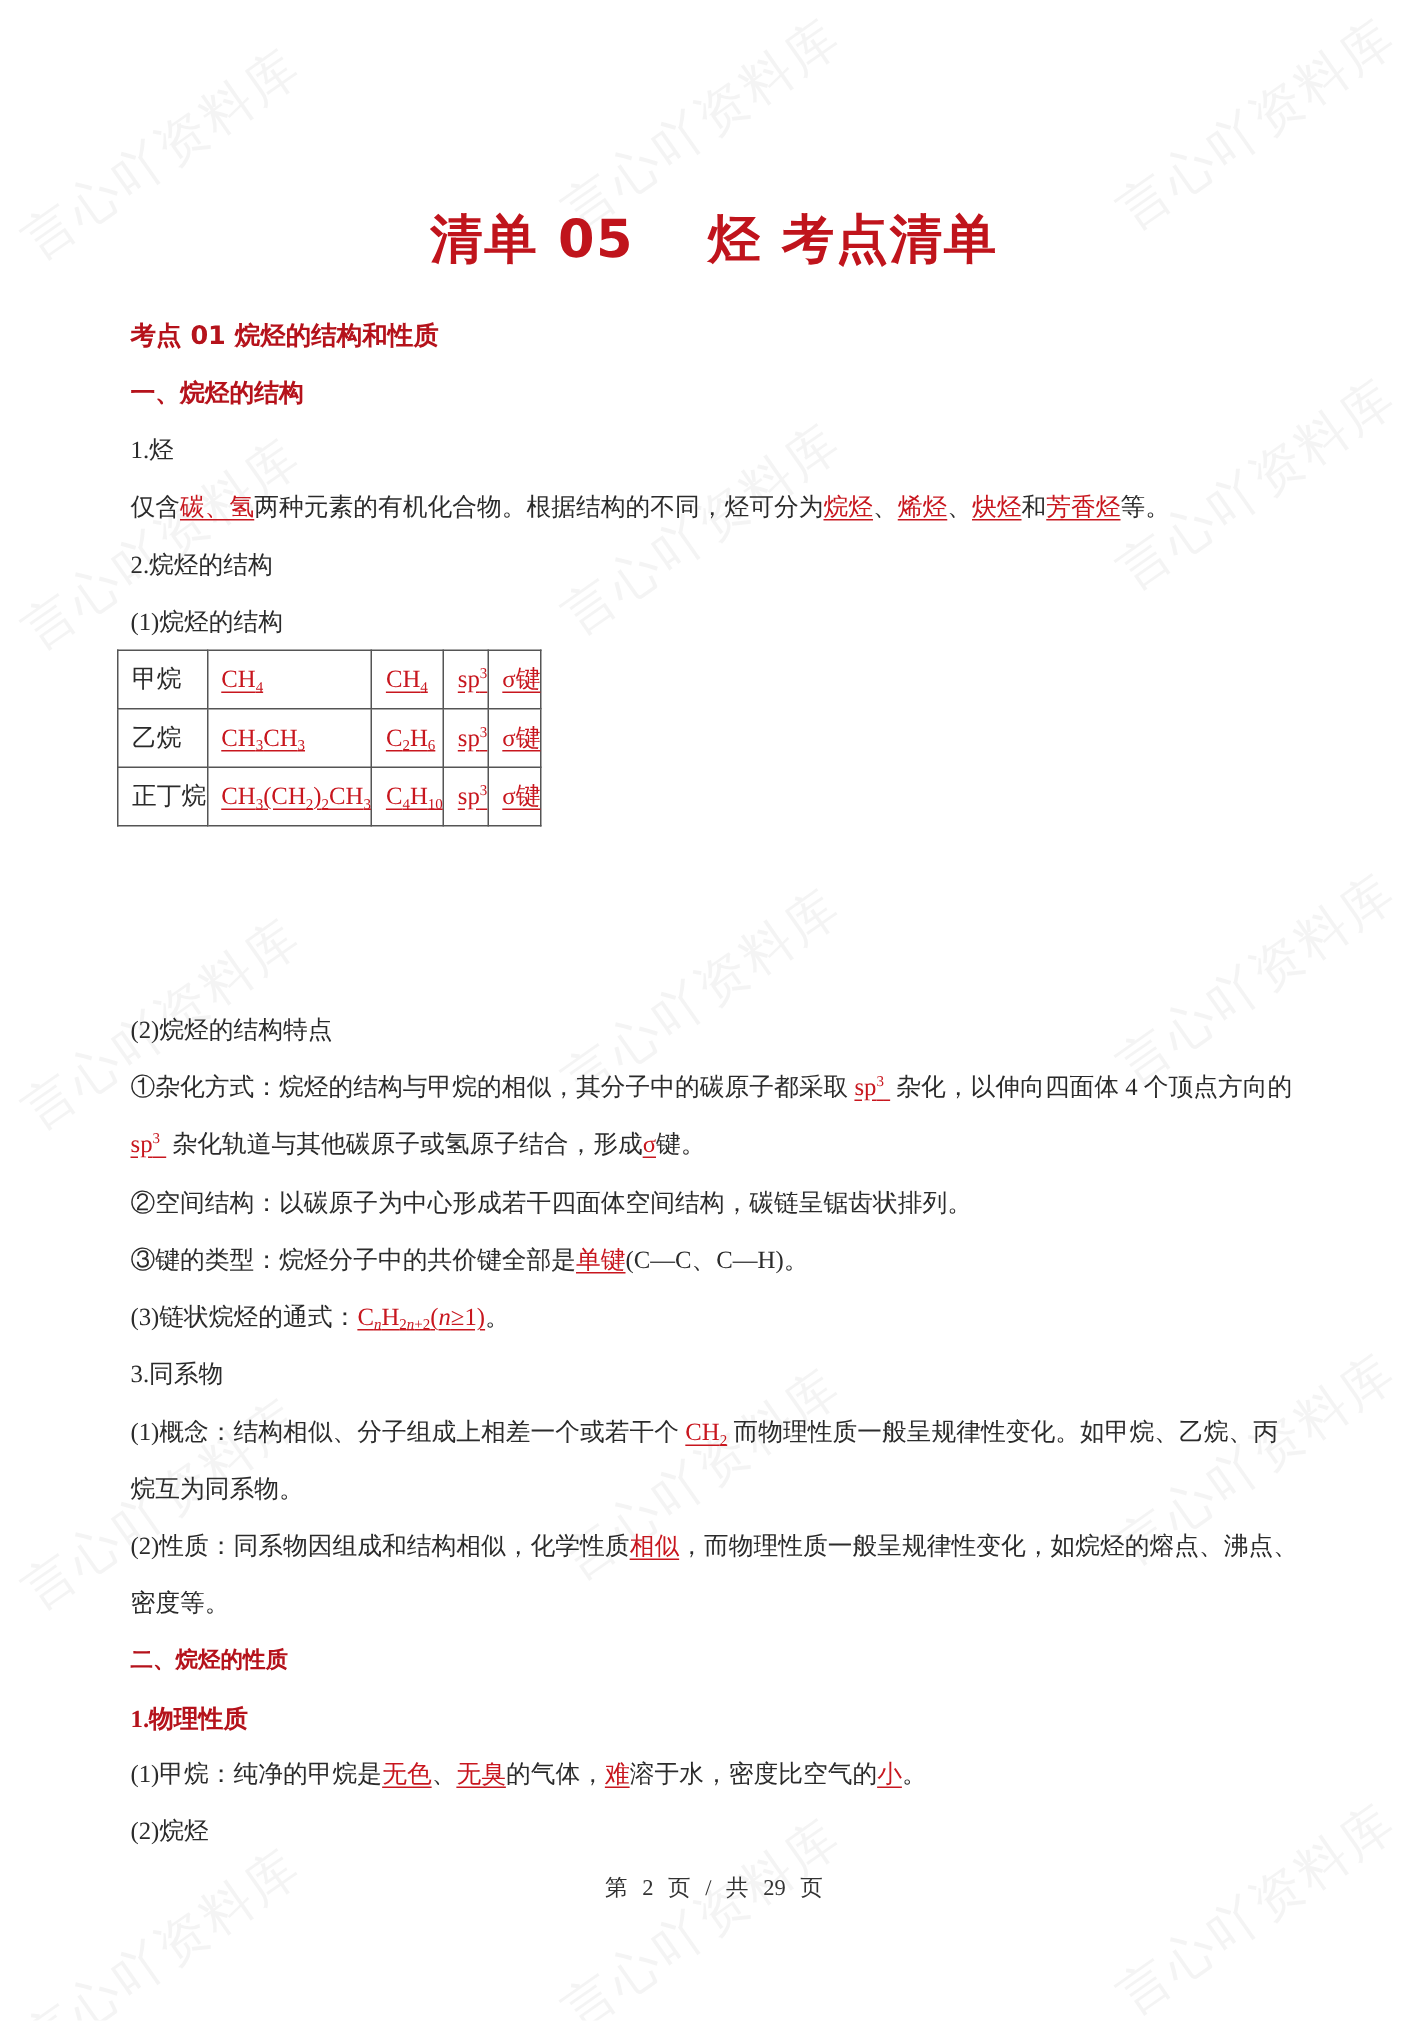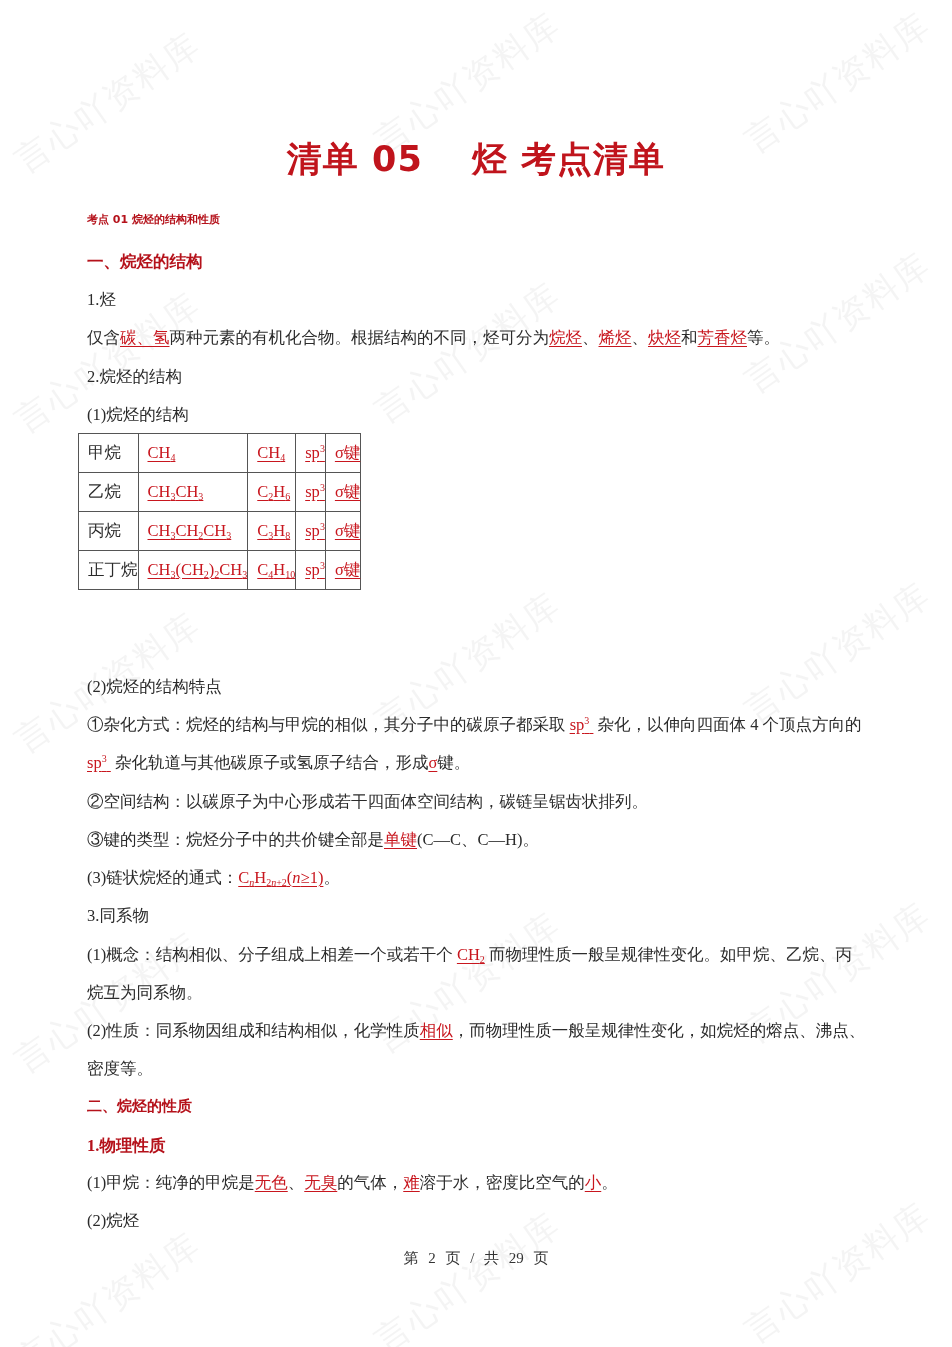--- a/index.html
+++ b/index.html
@@ -62,21 +62,21 @@
   <div class="wm" style="left:360px;top:960px;">言心吖资料库</div>
   <div class="wm" style="left:730px;top:950px;">言心吖资料库</div>
   <div class="wm" style="left:0px;top:1280px;">言心吖资料库</div>
   <div class="wm" style="left:360px;top:1260px;">言心吖资料库</div>
   <div class="wm" style="left:730px;top:1250px;">言心吖资料库</div>
 </div>
 
 <div class="page">
   <div class="title">清单 05　 烃  考点清单</div>
 
-  <div class="h-red" style="top:212px;font-size:11px;">考点 01  烷烃的结构和性质</div>
+  <div class="h-red" style="top:212px;font-size:17px;">考点 01  烷烃的结构和性质</div>
   <div class="h-red" style="top:251px;font-size:16.5px;">一、烷烃的结构</div>
 
   <div class="p" style="top:290px;">1.烃</div>
   <div class="p" style="top:328px;">
     <span>仅含</span><span class="u">碳、氢</span><span>两种元素的有机化合物。根据结构的不同，烃可分为</span><span class="u">烷烃</span><span>、</span><span class="u">烯烃</span><span>、</span><span class="u">炔烃</span><span>和</span><span class="u">芳香烃</span><span>等。</span>
   </div>
 
   <div class="p" style="top:367px;">2.烷烃的结构</div>
   <div class="p" style="top:405px;">(1)烷烃的结构</div>
 
@@ -86,27 +86,20 @@
       <td>甲烷</td>
       <td><span class="u">CH<sub>4</sub></span></td>
       <td><span class="u">CH<sub>4</sub></span></td>
       <td><span class="u"><span>sp</span><sup>3</sup></span></td>
       <td><span class="u">σ键</span></td>
     </tr>
     <tr>
       <td>乙烷</td>
       <td><span class="u">CH<sub>3</sub>CH<sub>3</sub></span></td>
       <td><span class="u">C<sub>2</sub>H<sub>6</sub></span></td>
-      <td><span class="u"><span>sp</span><sup>3</sup></span></td>
-      <td><span class="u">σ键</span></td>
-    </tr>
-    <tr>
-      <td>丙烷</td>
-      <td><span class="u">CH<sub>3</sub>CH<sub>2</sub>CH<sub>3</sub></span></td>
-      <td><span class="u">C<sub>3</sub>H<sub>8</sub></span></td>
       <td><span class="u"><span>sp</span><sup>3</sup></span></td>
       <td><span class="u">σ键</span></td>
     </tr>
     <tr>
       <td>正丁烷</td>
       <td><span class="u">CH<sub>3</sub>(CH<sub>2</sub>)<sub>2</sub>CH<sub>3</sub></span></td>
       <td><span class="u">C<sub>4</sub>H<sub>10</sub></span></td>
       <td><span class="u"><span>sp</span><sup>3</sup></span></td>
       <td><span class="u">σ键</span></td>
     </tr>

